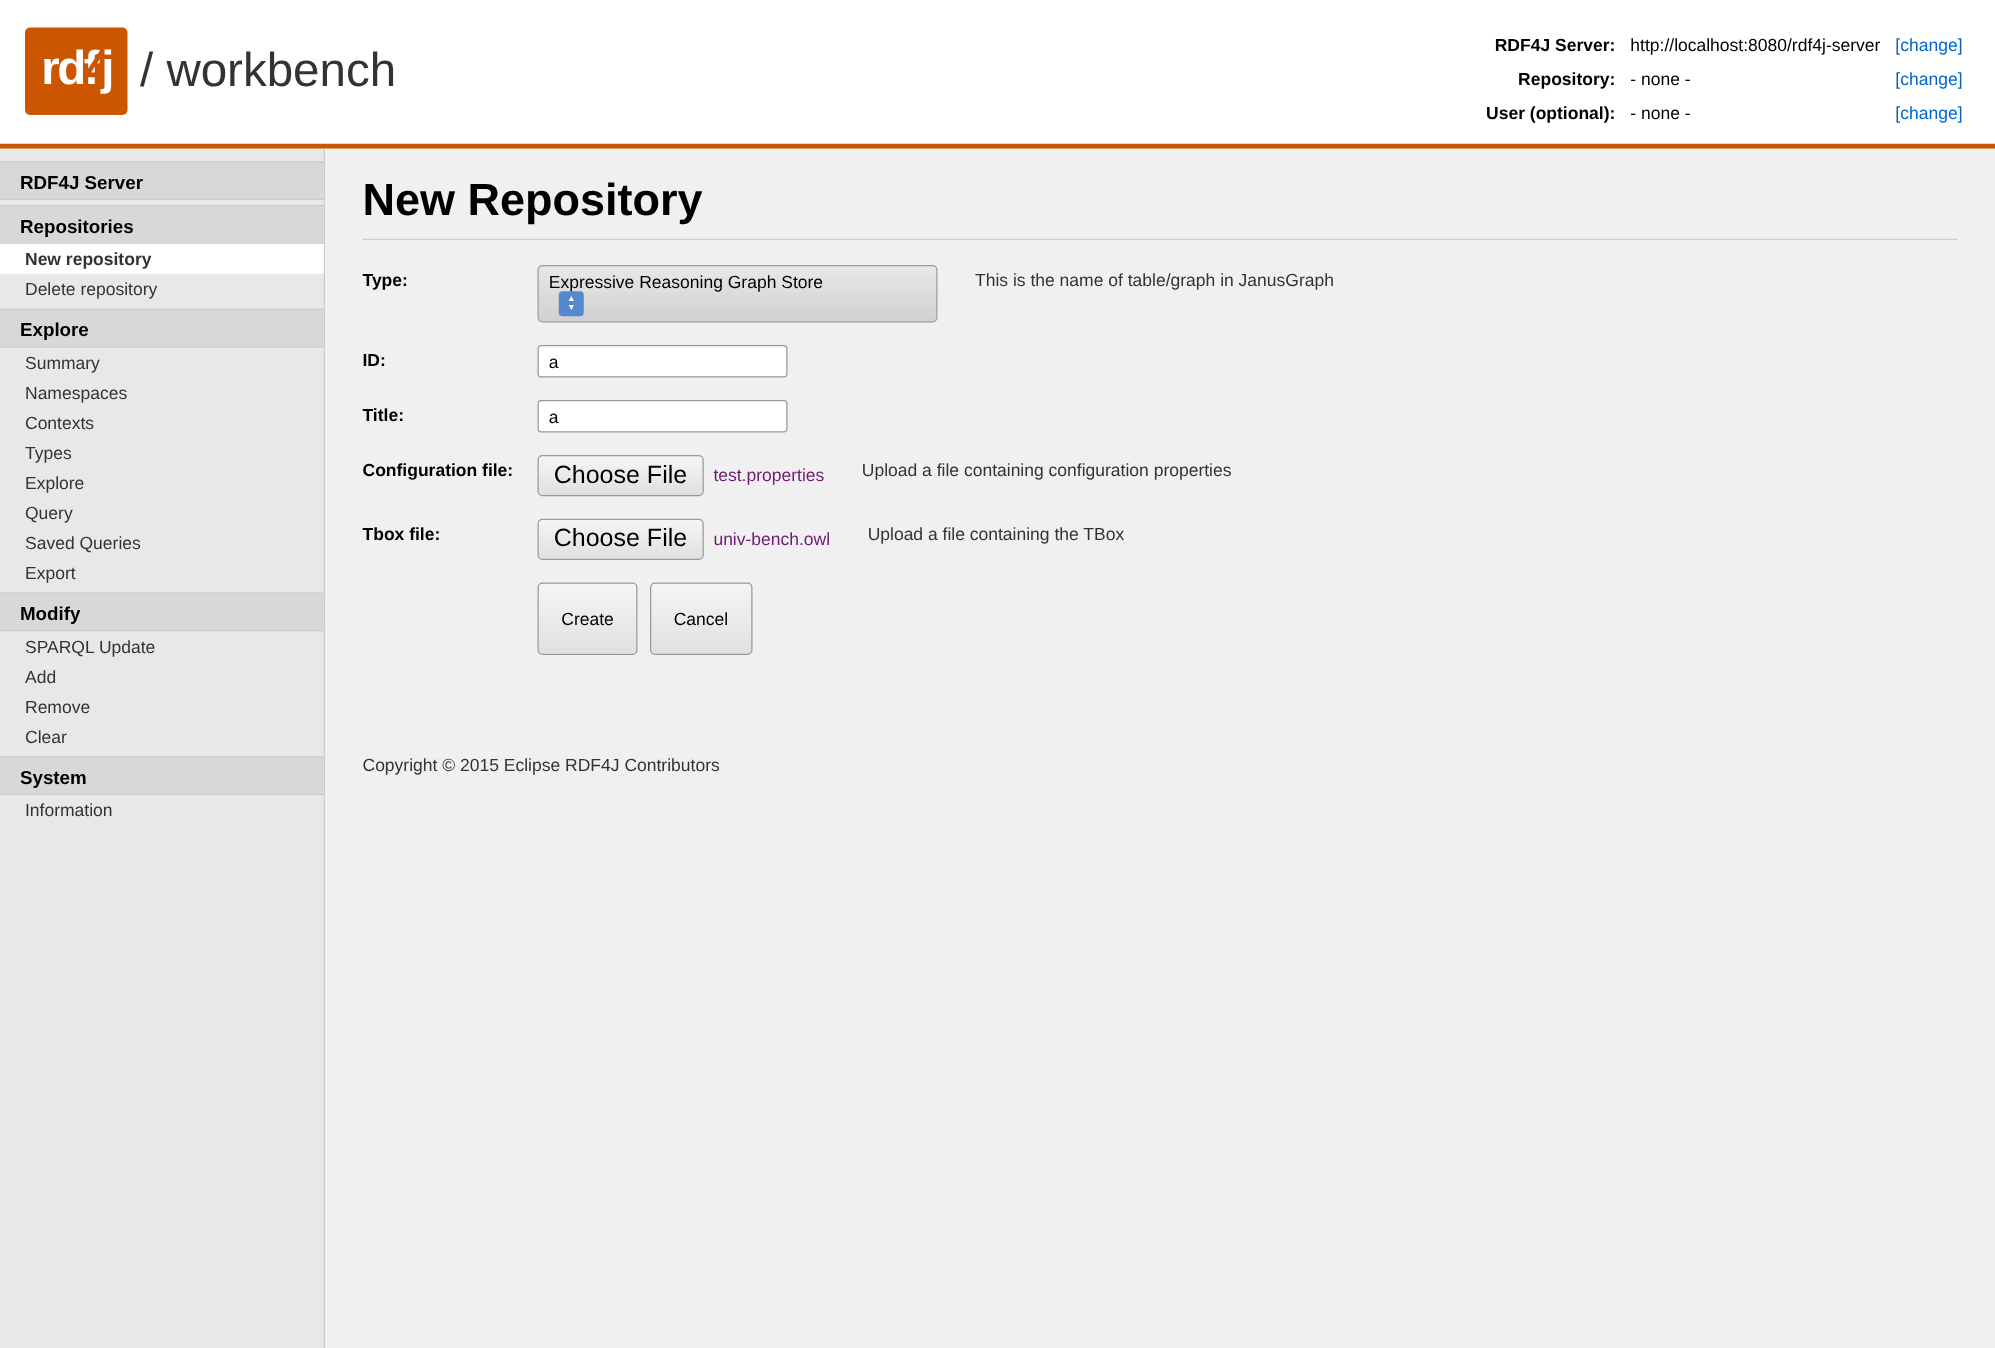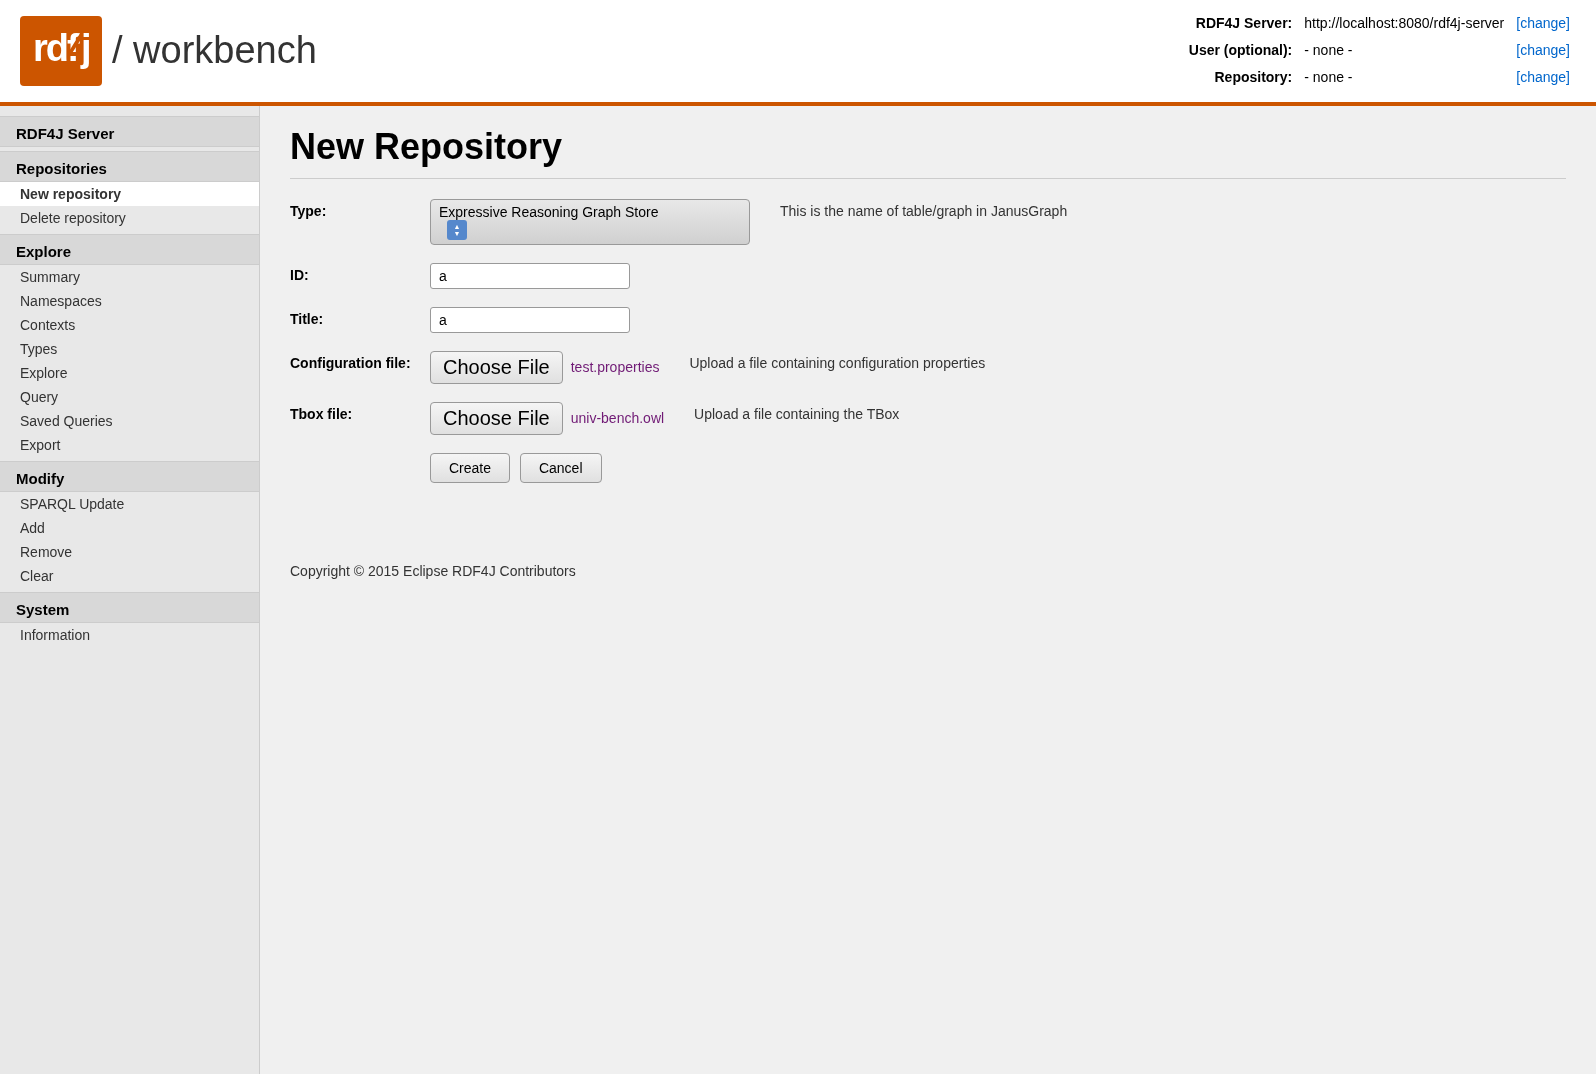--- a/index.html
+++ b/index.html
@@ -38,21 +38,21 @@
     #workbench-text {
       font-size: 38px;
       color: #333;
       font-weight: normal;
     }
     #server-info {
       text-align: left;
       font-size: 14px;
       line-height: 1.8;
     }
-    #server-info table { border-collapse: collapse; }
+    #server-info table { border-collapse: collapse; margin-top: 13px; }
     #server-info td { padding: 1px 6px; }
     #server-info td:first-child { font-weight: bold; text-align: right; }
     #server-info a { color: #0066cc; text-decoration: none; }
 
     
     #layout {
       display: flex;
       min-height: calc(100vh - 110px);
     }
 
@@ -194,21 +194,21 @@
     .file-name {
       font-size: 14px;
       color: #701a75;
     }
 
     
     .action-button {
       border: 1px solid #999;
       background: linear-gradient(to bottom, #f5f5f5, #e0e0e0);
       border-radius: 4px;
-      padding: 6px 18px;
+      padding: 20px 18px;
       font-size: 14px;
       cursor: pointer;
       margin-right: 6px;
     }
 
     
     #footer {
       padding: 20px 30px;
       font-size: 14px;
       color: #333;
@@ -235,26 +235,26 @@
   </div>
   <div id="server-info">
     <table>
       <tbody>
           <tr>
         <td>RDF4J Server:</td>
         <td style="font-weight:normal;">http://localhost:8080/rdf4j-server</td>
         <td><a href="#">[change]</a></td>
       </tr>
       <tr>
-        <td>User (optional):</td>
+        <td>Repository:</td>
         <td>- none -</td>
         <td><a href="#">[change]</a></td>
       </tr>
       <tr>
-        <td>Repository:</td>
+        <td>User (optional):</td>
         <td>- none -</td>
         <td><a href="#">[change]</a></td>
       </tr>
     </tbody>
       </table>
   </div>
 </div>
 
 <div id="layout">
 

